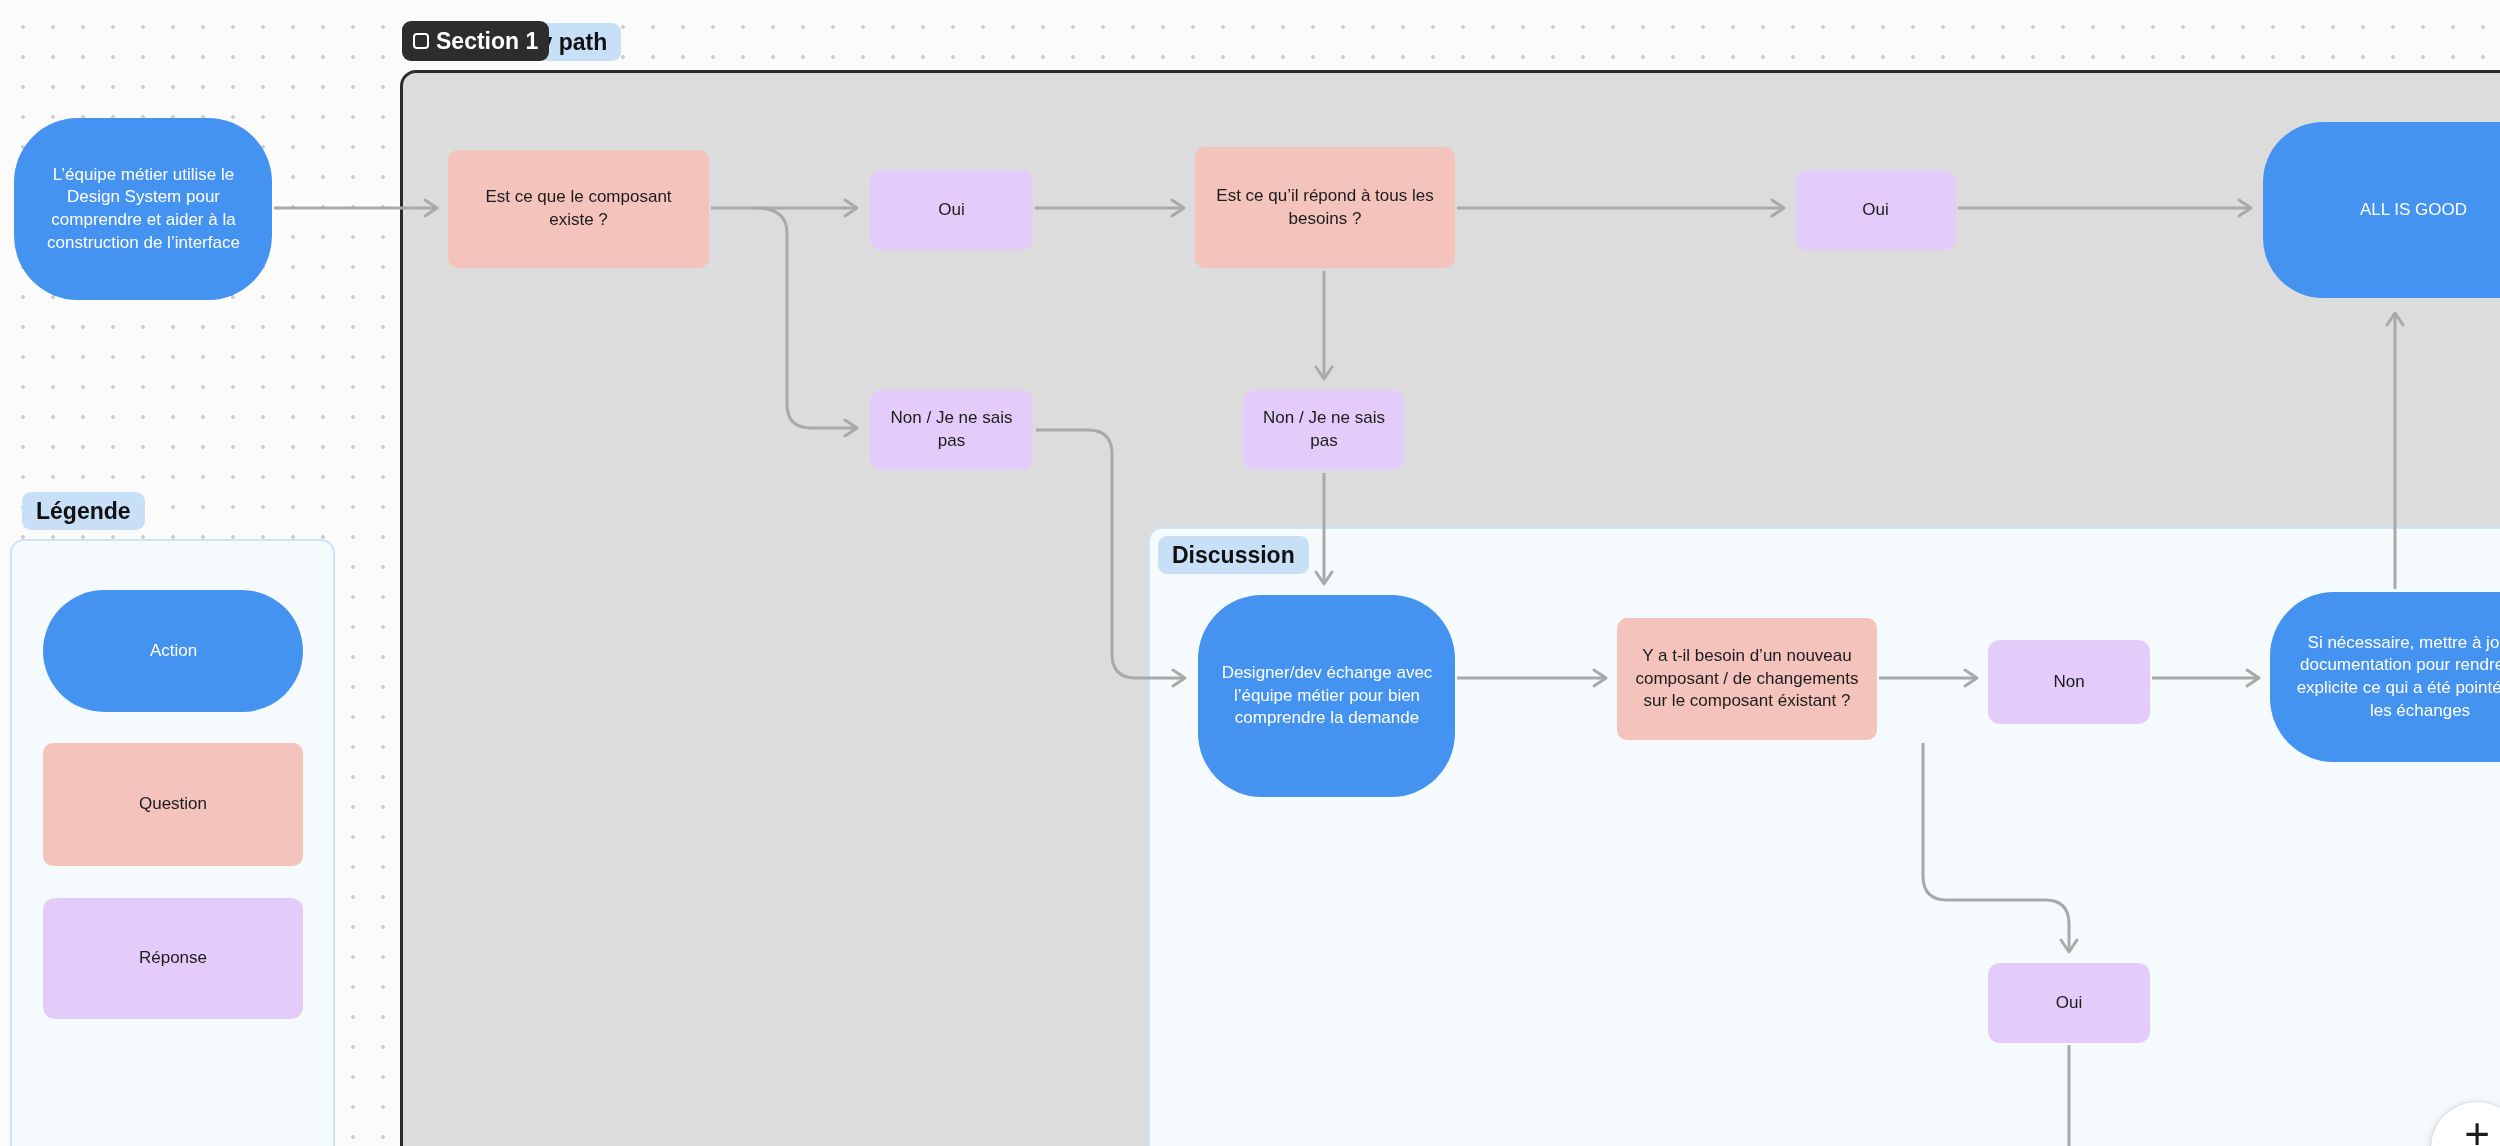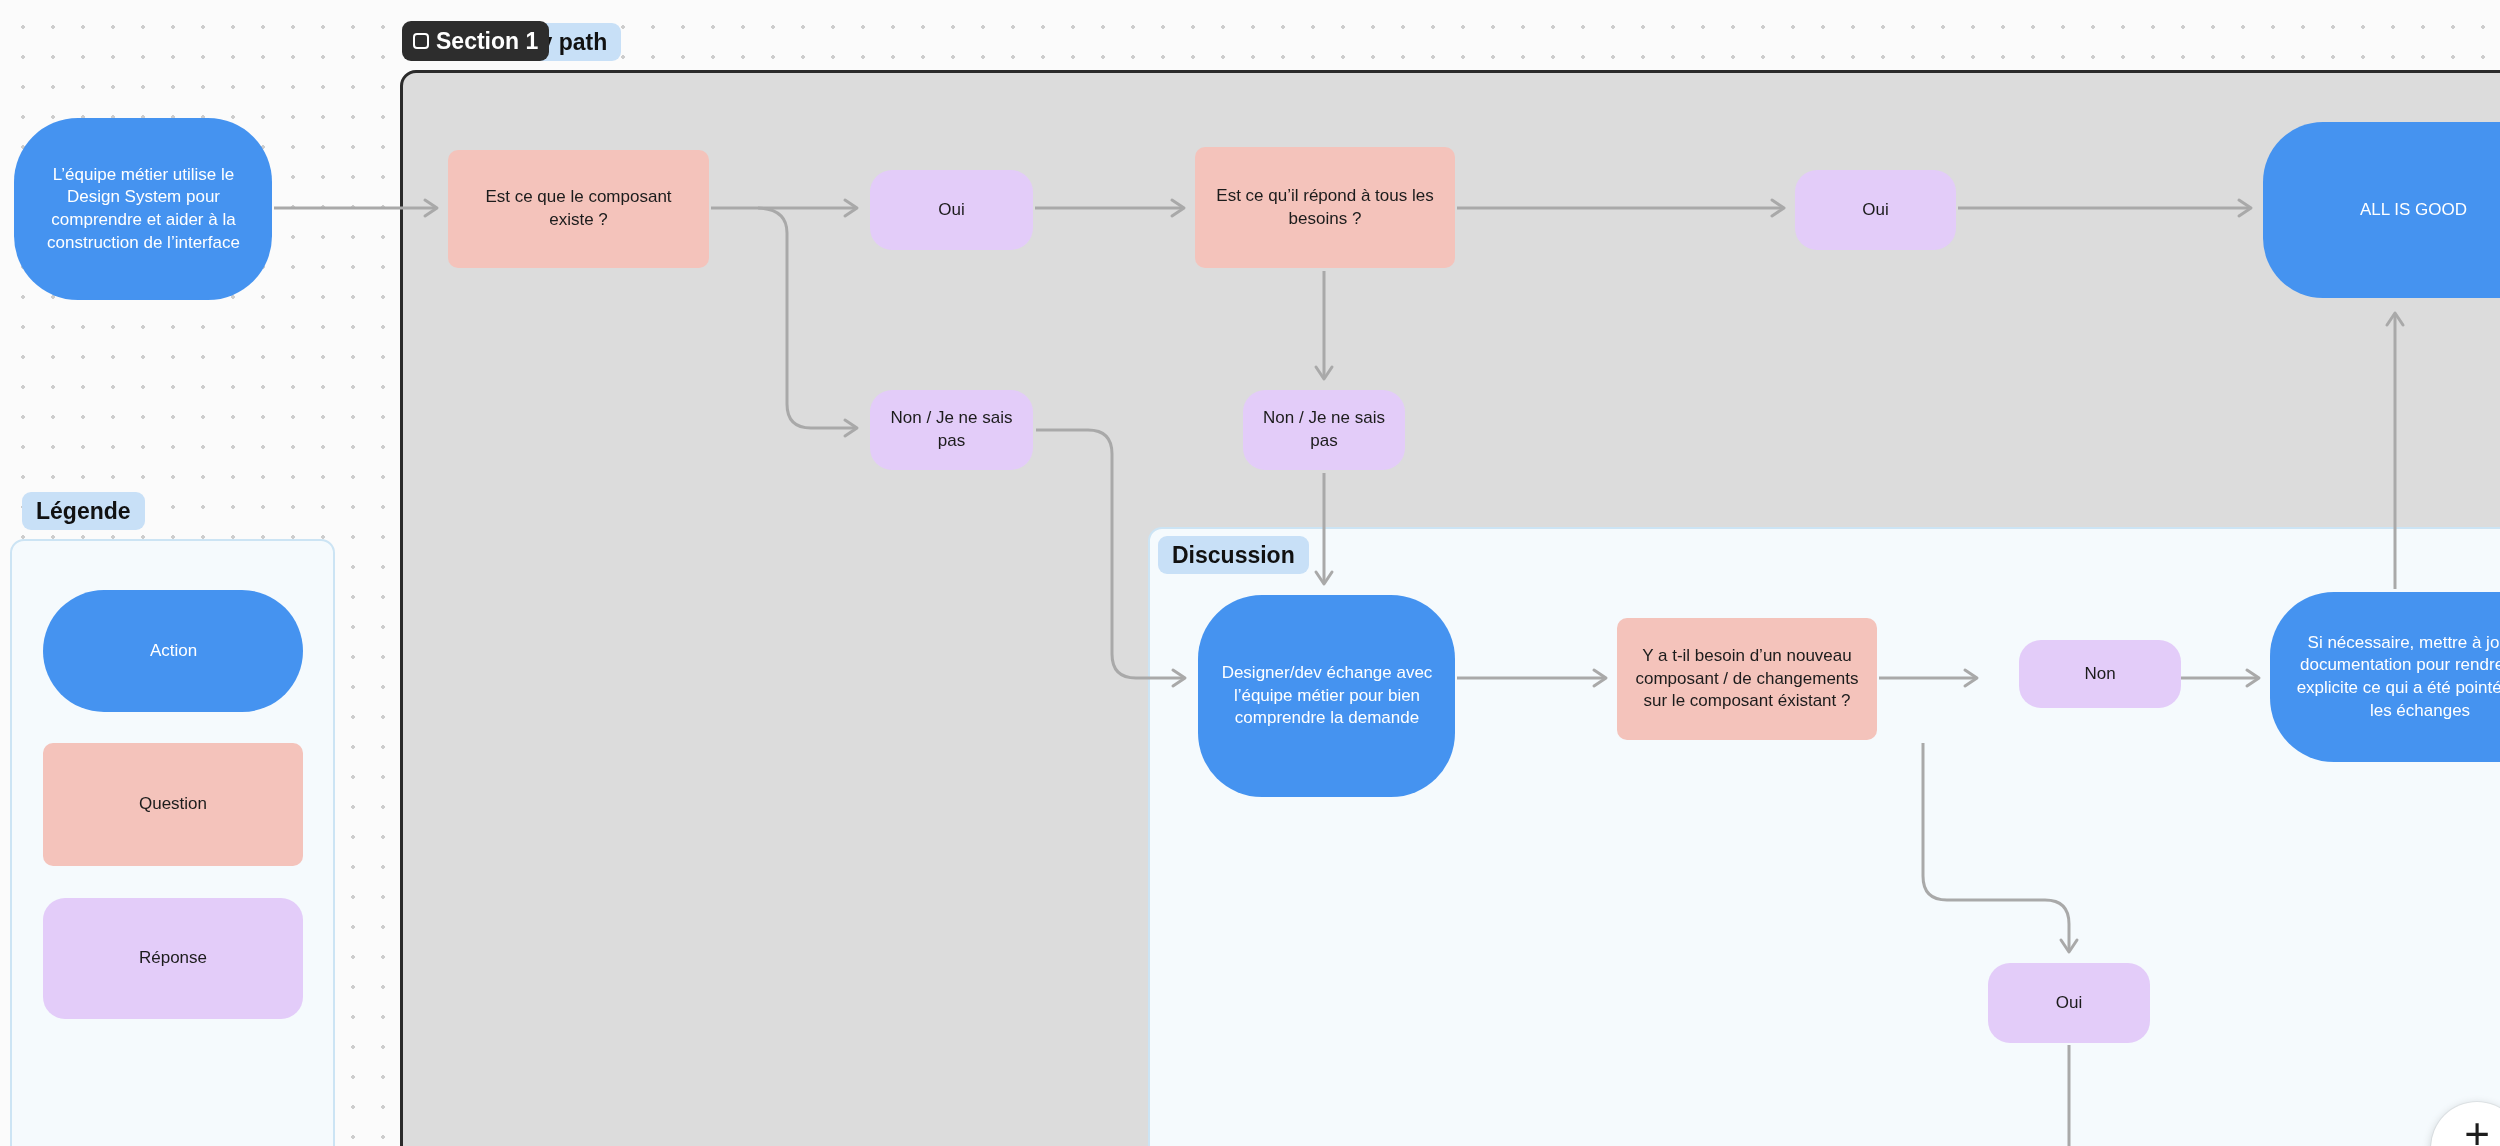--- a/index.html
+++ b/index.html
@@ -13,21 +13,21 @@
   #sec-happy{left:400px;top:70px;width:2170px;height:1150px;background:#dcdcdc;border:3px solid #2b2b2b;border-radius:16px;z-index:1;}
   #sec-discussion{left:1148px;top:527px;width:1430px;height:690px;background:#f5fafd;border:2px solid #cce4f4;border-radius:14px;z-index:2;}
   #legend-box{left:10px;top:539px;width:325px;height:660px;background:#f5fafd;border:2px solid #cce4f4;border-radius:14px;z-index:2;}
   #connectors{position:absolute;left:0;top:0;z-index:3;pointer-events:none;}
   .tag{position:absolute;display:flex;align-items:center;justify-content:center;font-weight:bold;font-size:23px;color:#111;background:#c8e0f7;border-radius:9px;height:38px;padding:0 14px;white-space:nowrap;z-index:5;}
   .tag.black{background:#2d2d2d;color:#fff;gap:7px;z-index:6;padding:0 11px;height:40px;}
   .sec-icon{display:inline-block;width:16px;height:16px;border:2.5px solid #fff;border-radius:4px;box-sizing:border-box;}
   .node{position:absolute;display:flex;align-items:center;justify-content:center;text-align:center;font-size:17px;line-height:1.33;color:#1c1c1c;box-sizing:border-box;z-index:4;padding:10px 20px;}
   .action{background:#4593f0;color:#fff;border-radius:64px;padding-left:21px;}
   .question{background:#f4c3bb;border-radius:10px;}
-  .response{background:#e3ccf9;border-radius:22px;}
+  .response{background:#e3ccf9;border-radius:12px;}
   .zoom-btn{
     position:absolute;left:2431px;top:1102px;width:92px;height:92px;border-radius:50%;
     background:#fff;box-shadow:0 0 0 1px rgba(0,0,0,0.05),0 2px 10px rgba(0,0,0,0.18);
     display:flex;align-items:center;justify-content:center;z-index:7;
     font-size:44px;font-weight:300;color:#1c1c1c;
   }
   .zoom-btn span{transform:translateY(-14px);}
 </style>
 </head>
 <body>
@@ -100,21 +100,21 @@
   </div>
   <div class="node response" style="left:1243px;top:390px;width:162px;height:80px;">
     <span>Non / Je ne sais pas</span>
   </div>
   <div class="node action" style="left:1198px;top:595px;width:257px;height:202px;">
     <span>Designer/dev échange avec l’équipe métier pour bien comprendre la demande</span>
   </div>
   <div class="node question" style="left:1617px;top:618px;width:260px;height:122px;padding:10px 14px;">
     <span>Y a t-il besoin d’un nouveau composant / de changements sur le composant éxistant ?</span>
   </div>
-  <div class="node response" style="left:1988px;top:640px;width:162px;height:68px;margin-left:31px;">
+  <div class="node response" style="left:1988px;top:640px;width:162px;height:84px;">
     <span>Non</span>
   </div>
   <div class="node action" style="left:2270px;top:592px;width:300px;height:170px;padding:10px 25px;">
     <span>Si nécessaire, mettre à jour la documentation pour rendre plus explicite ce qui a été pointé dans les échanges</span>
   </div>
   <div class="node response" style="left:1988px;top:963px;width:162px;height:80px;">
     <span>Oui</span>
   </div>
 
   <div class="node action" style="left:43px;top:590px;width:260px;height:122px;border-radius:61px;">

